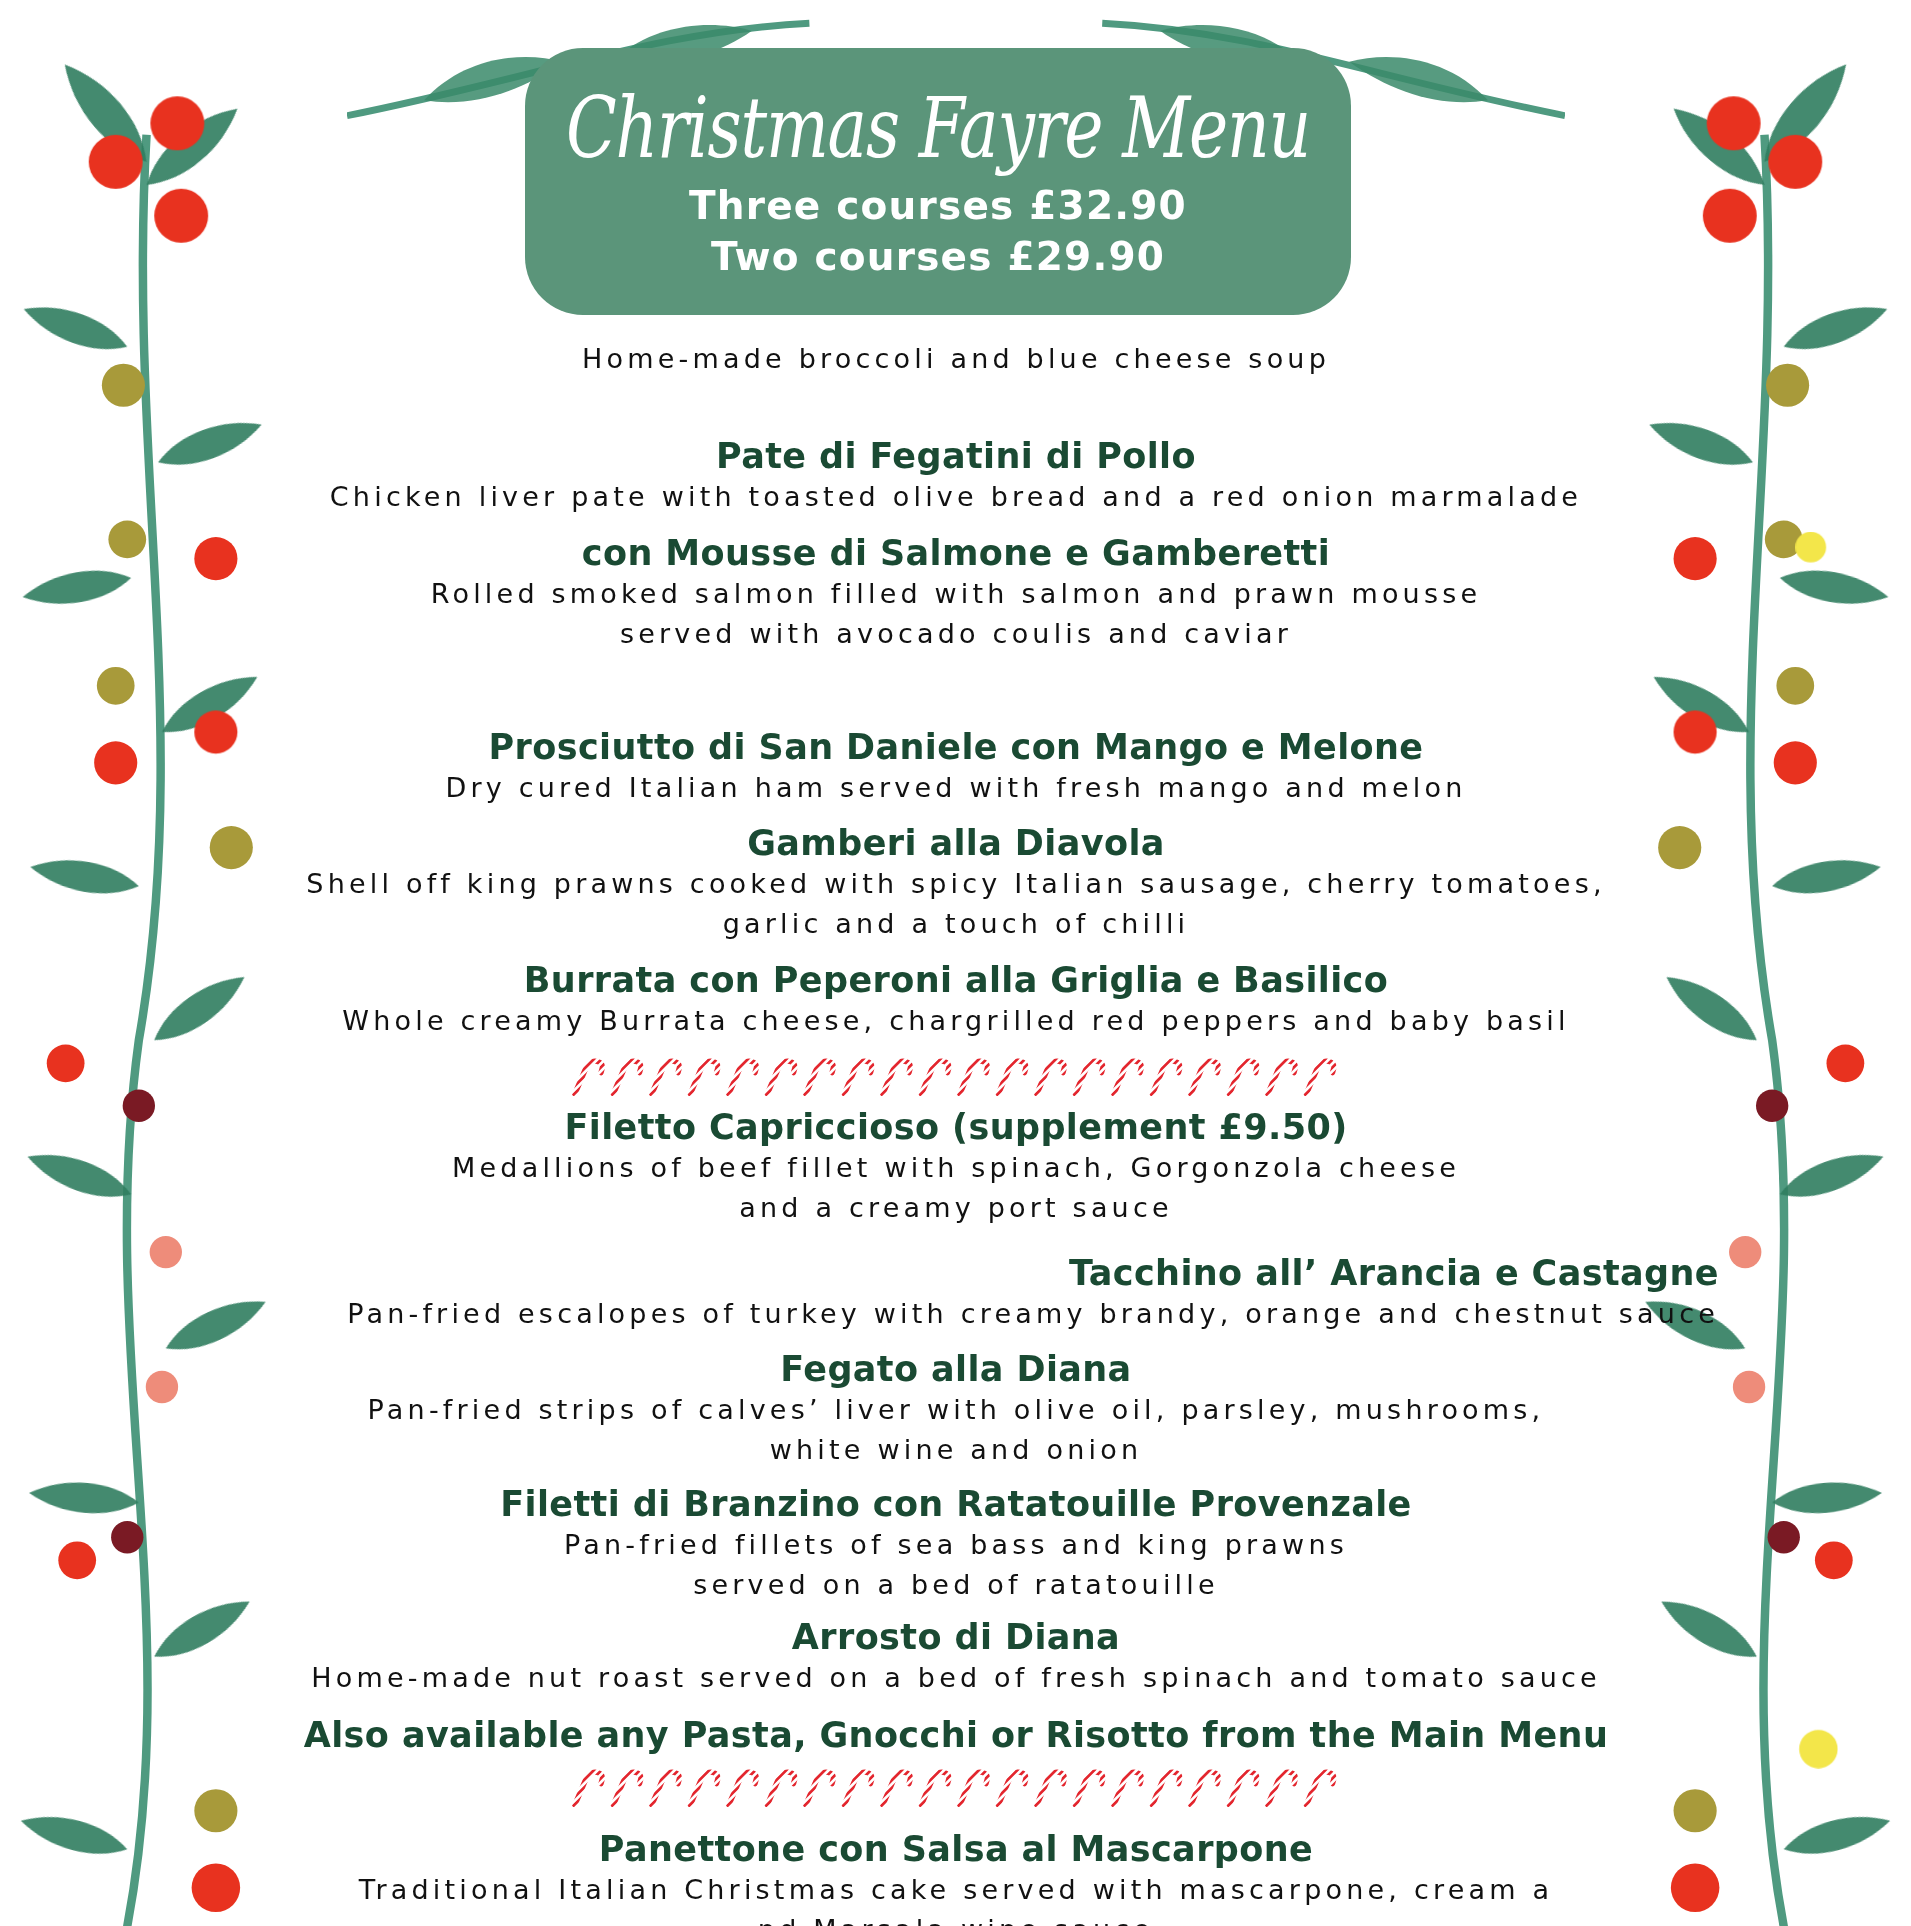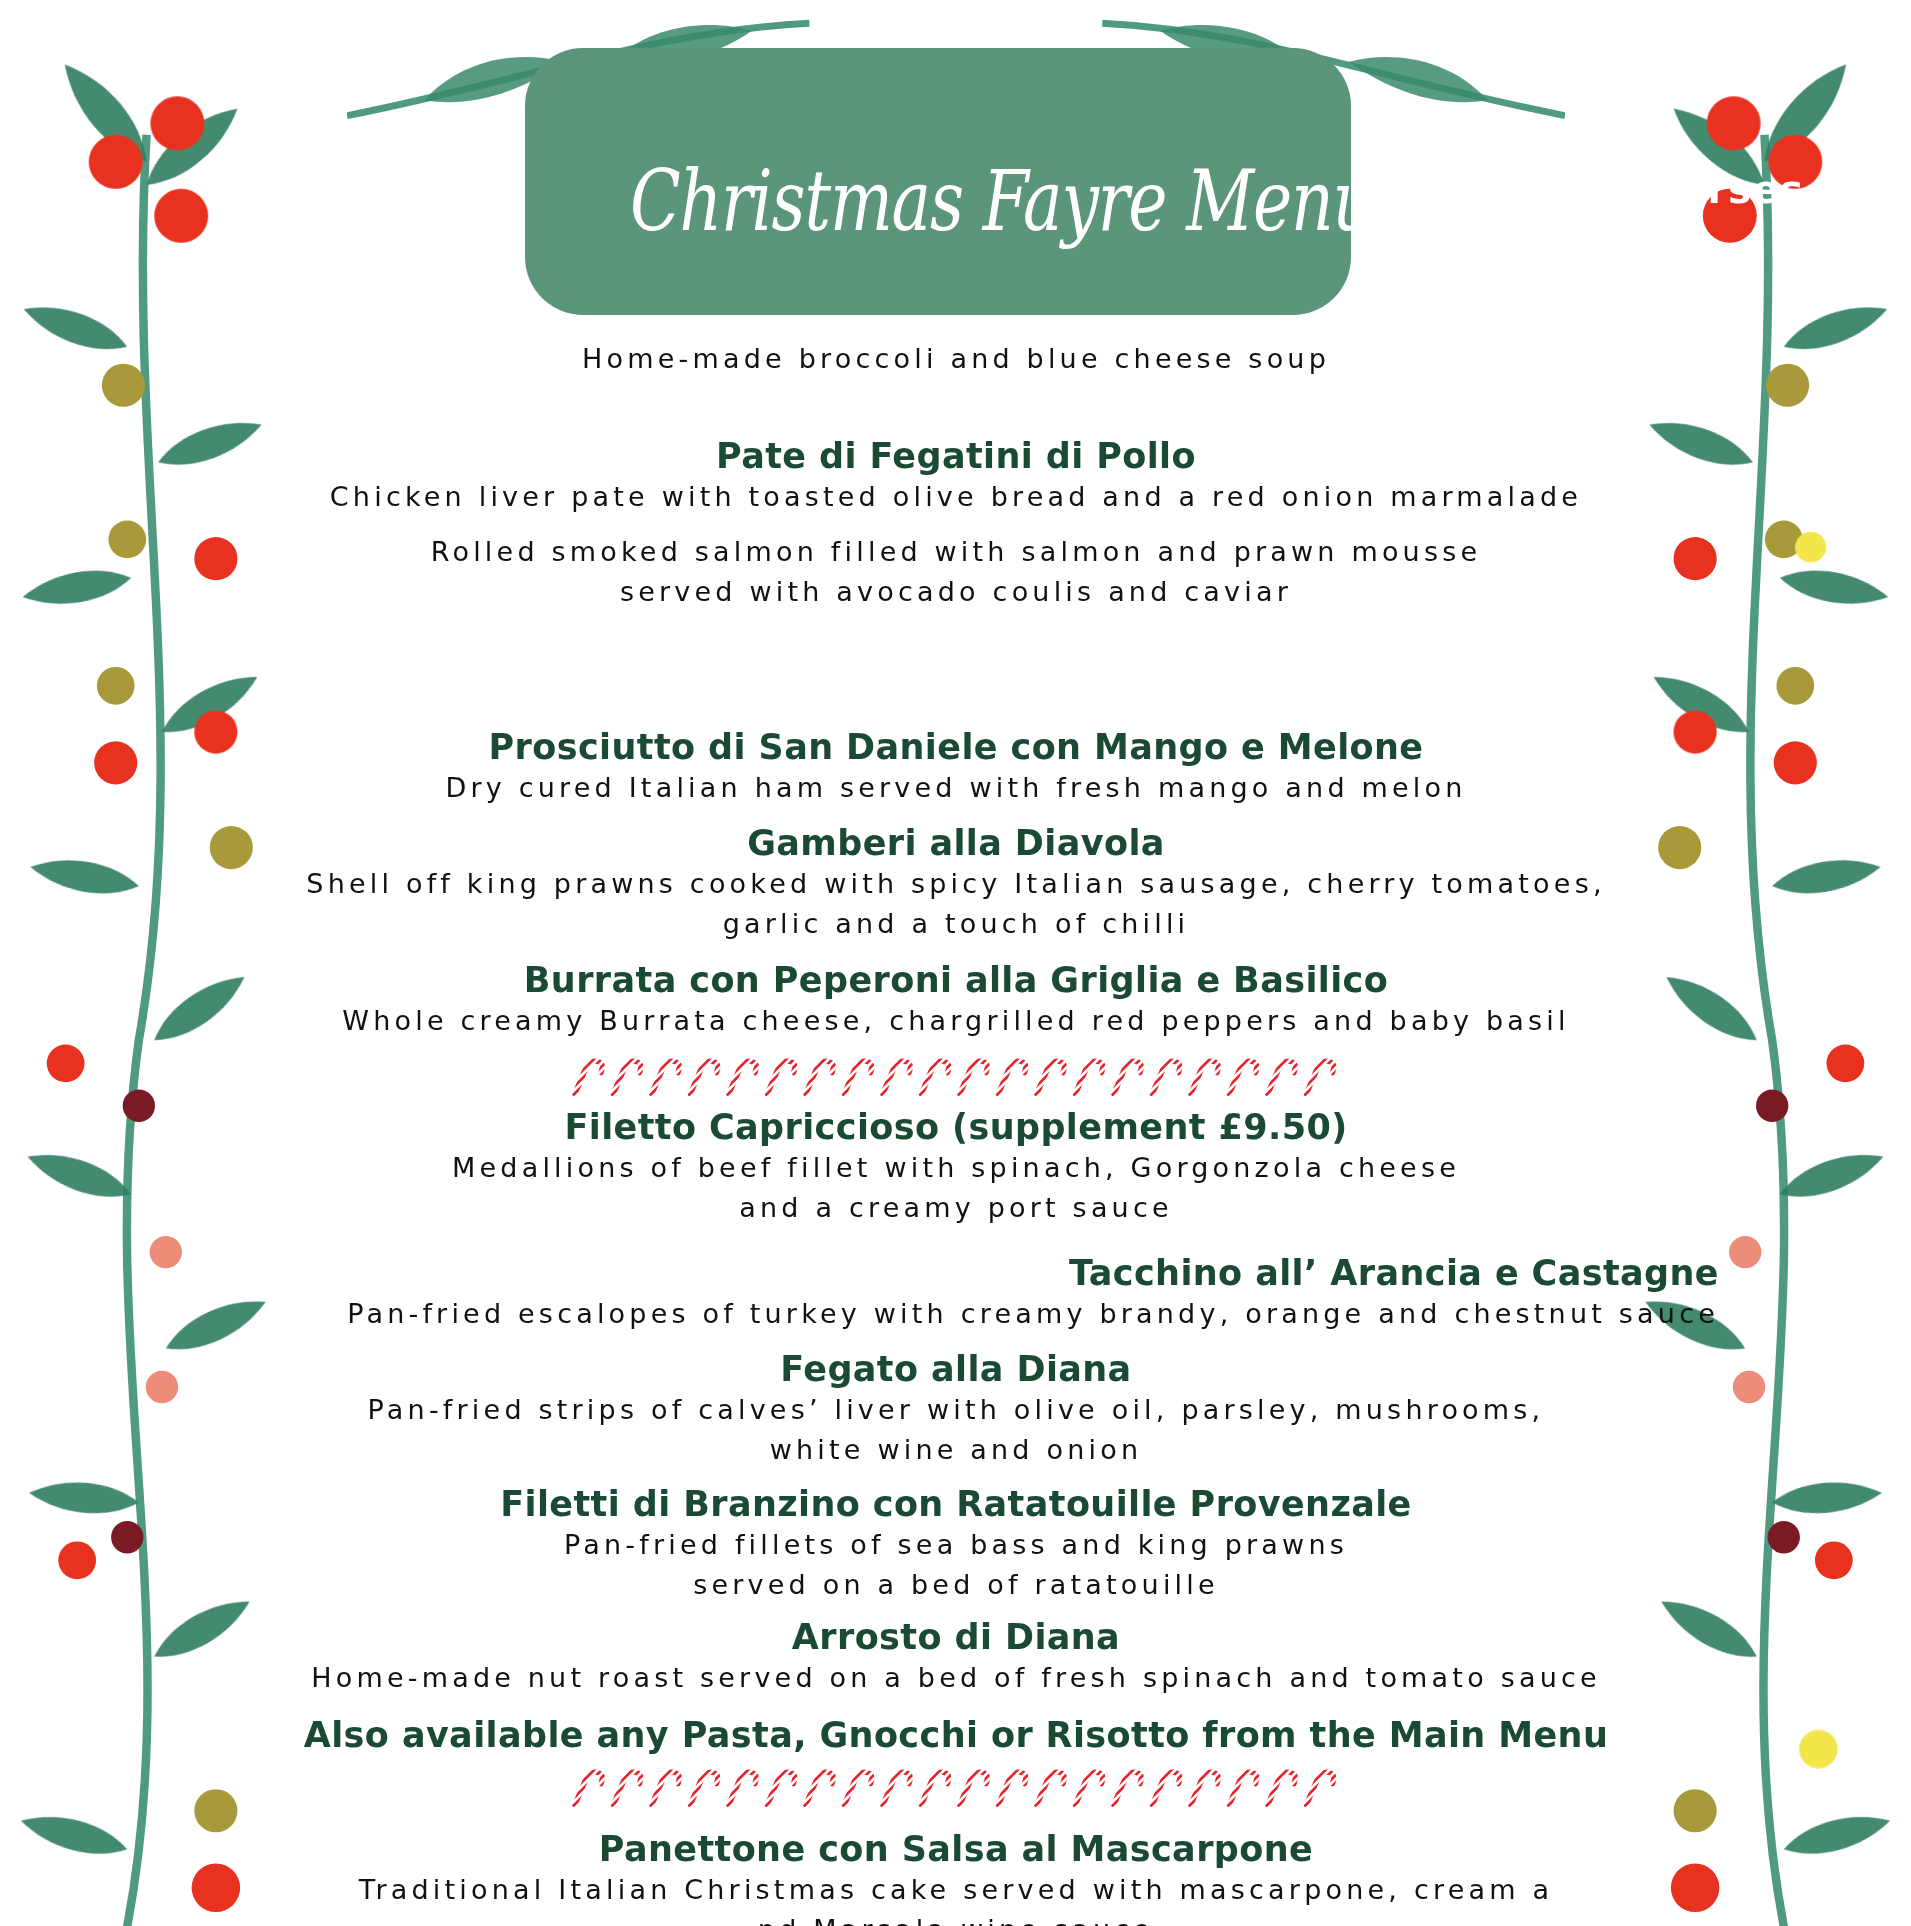--- a/index.html
+++ b/index.html
@@ -5,21 +5,21 @@
   html,body{margin:0;padding:0;background:#ffffff;}
   body{width:1911px;height:2703px;position:relative;overflow:hidden;font-family:"DejaVu Sans","Liberation Sans",sans-serif;}
   .page{position:absolute;left:0;top:0;width:1911px;height:2703px;background:#fff;}
   
   .vine{position:absolute;top:0;width:347px;height:2703px;}
   .vine.left{left:0;}
   .vine.right{right:0;}
   .vine.top{left:347px;top:0;width:1218px;height:162px;}
   
   .title-box{position:absolute;left:525px;top:48px;width:826px;height:267px;background:#5b957a;border-radius:58px;
-    display:flex;flex-direction:row;align-items:center;justify-content:flex-start;color:#fff;}
+    display:flex;flex-direction:column;align-items:center;justify-content:flex-start;color:#fff;}
   .title{font-family:"DejaVu Serif","Liberation Serif",serif;font-style:italic;font-size:85px;line-height:1;margin-top:37px;letter-spacing:-1.5px;transform:scaleX(0.78);white-space:nowrap;}
   .price{font-family:"DejaVu Sans","Liberation Sans",sans-serif;font-weight:bold;font-size:39px;line-height:1;white-space:nowrap;letter-spacing:1.2px;}
   .price.p1{margin-top:16px;}
   .price.p2{margin-top:12px;}
   
   .menu{position:absolute;left:193px;width:1526px;top:0;text-align:center;}
   .item{position:absolute;left:0;width:1526px;text-align:center;}
   .dish{font-family:"DejaVu Sans","Liberation Sans",sans-serif;font-weight:bold;color:#1a4a33;font-size:35px;line-height:42px;white-space:nowrap;letter-spacing:0.4px;}
   .desc{font-family:"DejaVu Sans","Liberation Sans",sans-serif;color:#111;font-size:27px;line-height:40px;white-space:nowrap;letter-spacing:4.2px;}
   .candy{position:absolute;height:39px;}
@@ -175,20 +175,21 @@
   <div class="menu">
 
     <div class="item" style="top:339px;">
       <div class="desc">Home-made broccoli and blue cheese soup</div>
     </div>
     <div class="item" style="top:435px;">
       <div class="dish">Pate di Fegatini di Pollo</div>
       <div class="desc">Chicken liver pate with toasted olive bread and a red onion marmalade</div>
     </div>
     <div class="item" style="top:532px;">
+      <div class="dish">con Mousse di Salmone e Gamberetti</div>
       <div class="desc">Rolled smoked salmon filled with salmon and prawn mousse</div>
       <div class="desc">served with avocado coulis and caviar</div>
     </div>
     <div class="item" style="top:726px;">
       <div class="dish">Prosciutto di San Daniele con Mango e Melone</div>
       <div class="desc">Dry cured Italian ham served with fresh mango and melon</div>
     </div>
     <div class="item" style="top:822px;">
       <div class="dish">Gamberi alla Diavola</div>
       <div class="desc">Shell off king prawns cooked with spicy Italian sausage, cherry tomatoes,</div>

